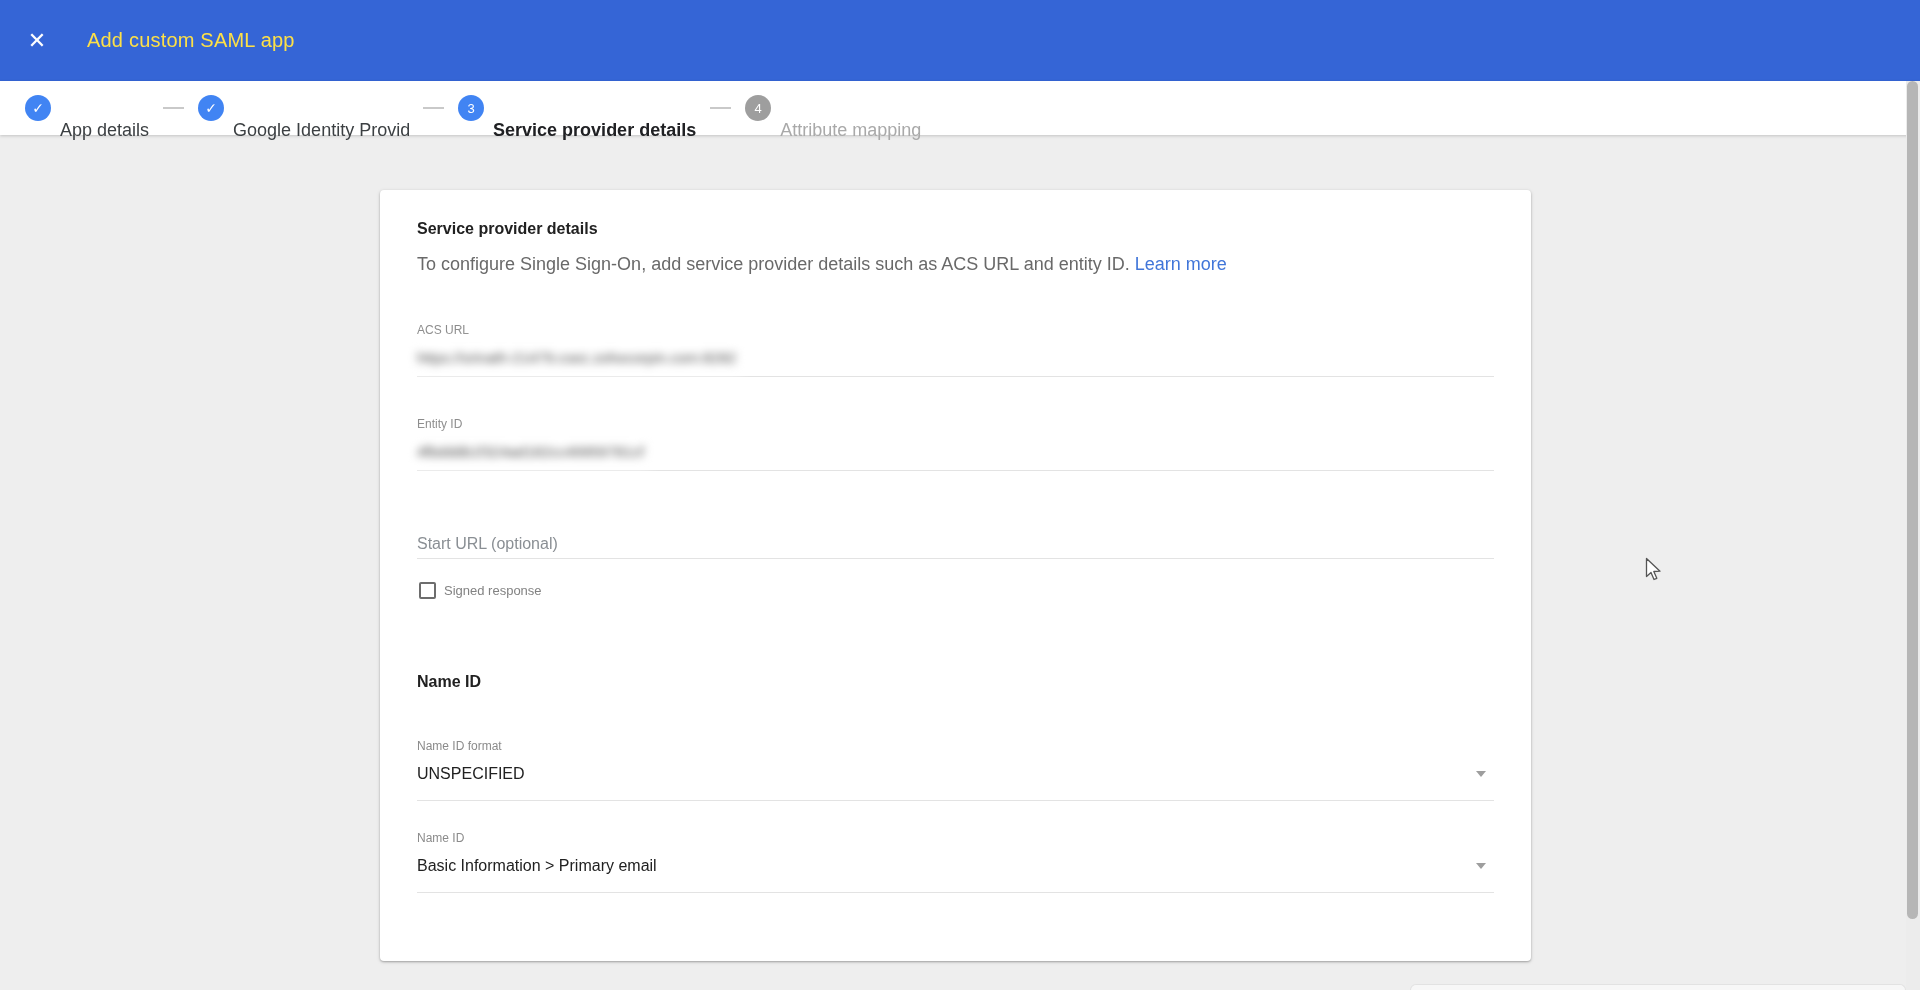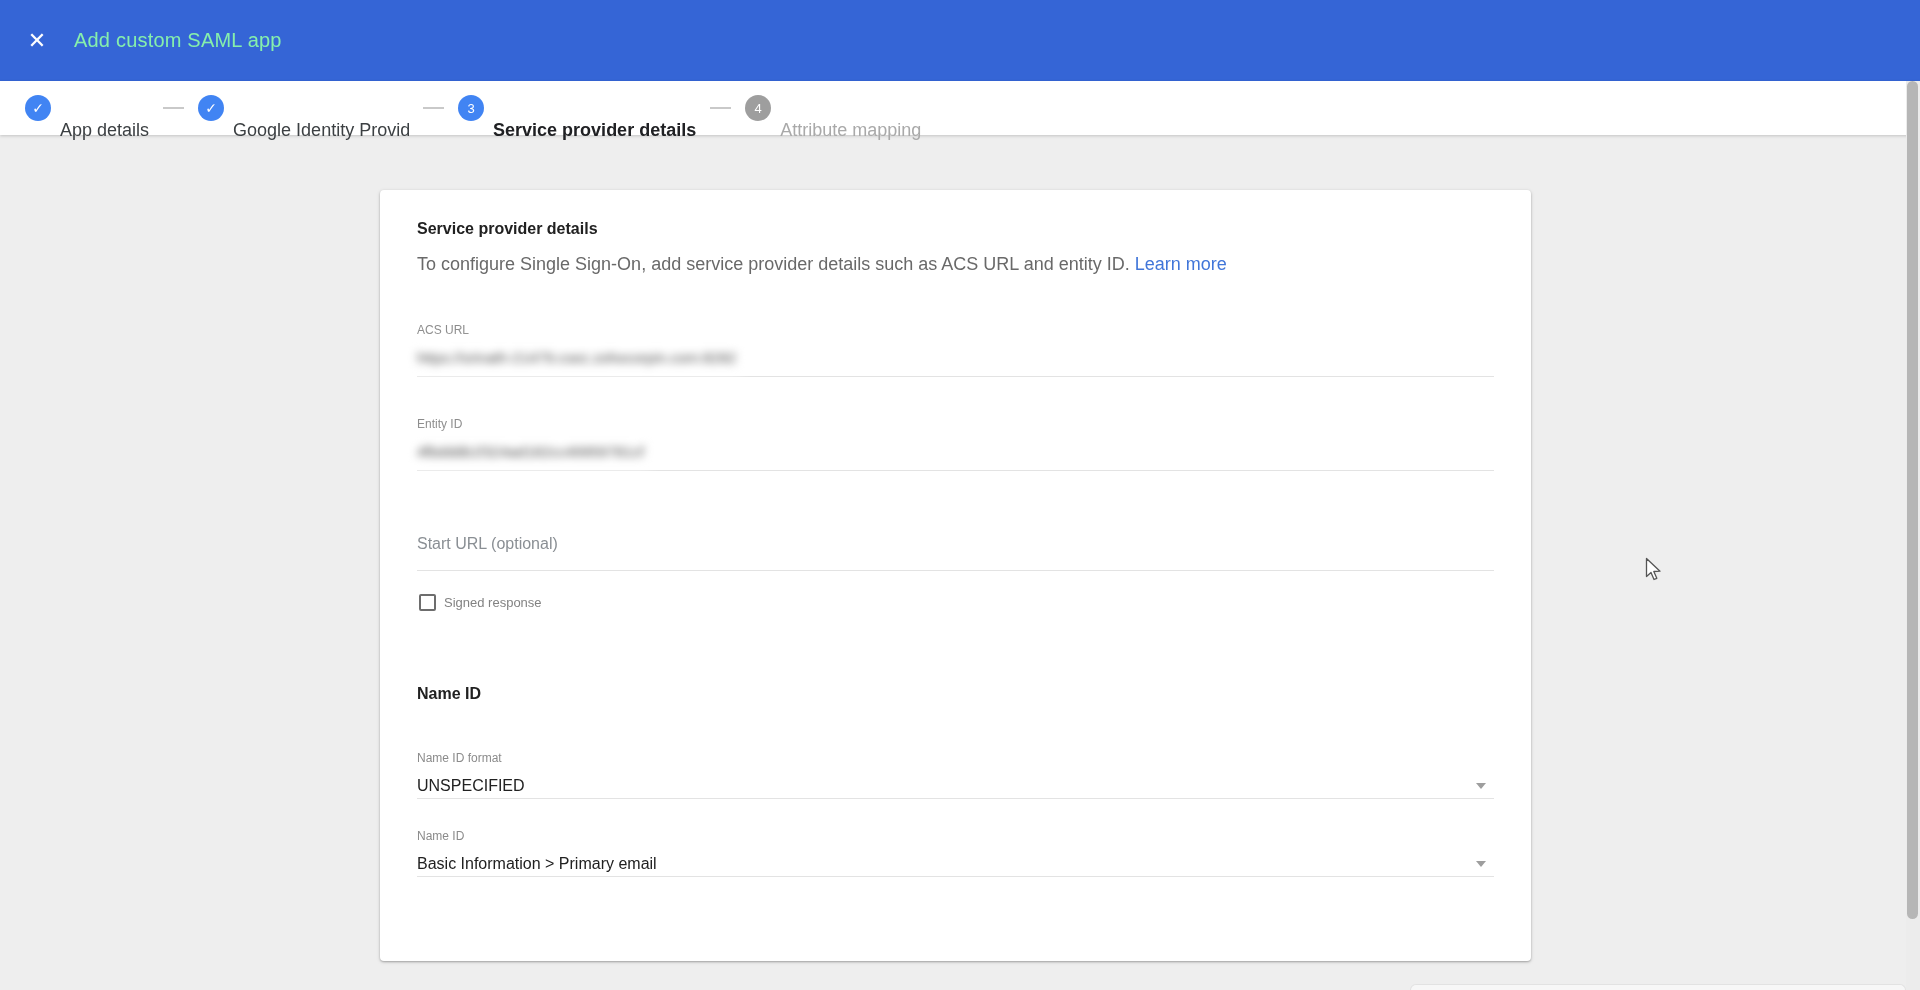--- a/index.html
+++ b/index.html
@@ -15,21 +15,21 @@
   .app-header {
     position:absolute; top:0; left:0; width:1920px; height:81px;
     background:#3565d6; display:flex; align-items:center;
   }
   .close-btn {
     width:40px; height:40px; margin-left:17px;
     display:flex; align-items:center; justify-content:center;
     color:#ffffff; font-size:22px; cursor:pointer; border-radius:50%;
   }
   .header-title {
-    color:#86efac; font-size:20px; font-weight:500; margin-left:17px;
+    color:#fde047; font-size:20px; font-weight:500; margin-left:30px;
     letter-spacing:.2px;
   }
 
   
   .stepper {
     position:absolute; top:81px; left:0; width:1920px; height:54px;
     background:#ffffff; box-shadow:0 1px 3px rgba(0,0,0,.18);
     display:flex; align-items:center; padding-left:25px; z-index:2;
   }
   .step { display:flex; align-items:center; }
@@ -69,32 +69,32 @@
   .input-line {
     position:relative; margin-top:12px; padding-bottom:9px;
     border-bottom:1px solid #e3e3e3;
   }
   .redacted {
     display:inline-block; font-size:15px; color:#4a4a4a;
     background:#ffffff; box-shadow:0 0 9px 7px #ffffff;
     filter:blur(4px); position:relative; z-index:1;
   }
   .start-url {
-    margin-top:64px; padding-bottom:17px; border-bottom:1px solid #e3e3e3;
+    margin-top:64px; padding-bottom:5px; border-bottom:1px solid #e3e3e3;
     font-size:16px; color:#8a8f94;
   }
   .checkbox-row { margin-top:20px; display:flex; align-items:center; height:22px; }
   .checkbox {
     width:17px; height:17px; border:2px solid #6d6d6d; border-radius:2px;
     background:#fff; cursor:pointer; flex:none; margin-left:2px;
   }
   .checkbox-label { margin-left:8px; font-size:13px; color:#828282; }
 
   .select-line {
-    margin-top:12px; padding-bottom:3px; border-bottom:1px solid #e3e3e3;
+    margin-top:12px; padding-bottom:17px; border-bottom:1px solid #e3e3e3;
     display:flex; align-items:center; justify-content:space-between;
     cursor:pointer;
   }
   .select-value { font-size:16px; color:#212121; }
   .dd-arrow {
     width:0; height:0; margin-right:8px;
     border-left:5px solid transparent; border-right:5px solid transparent;
     border-top:6px solid #9e9e9e;
   }
 

